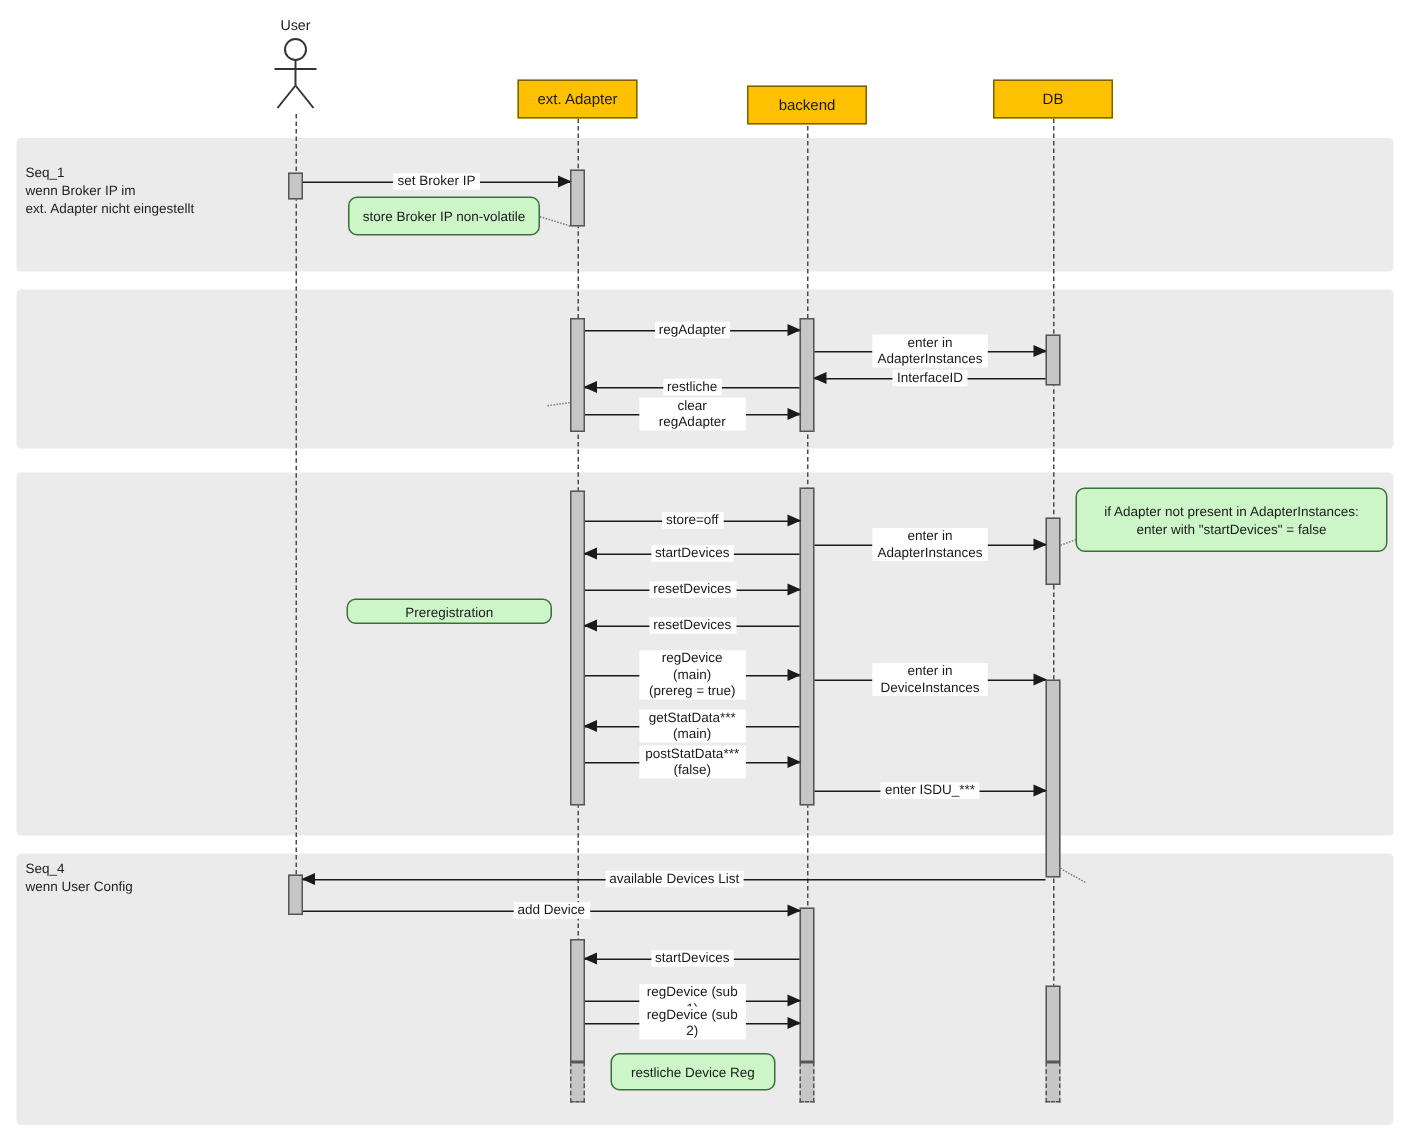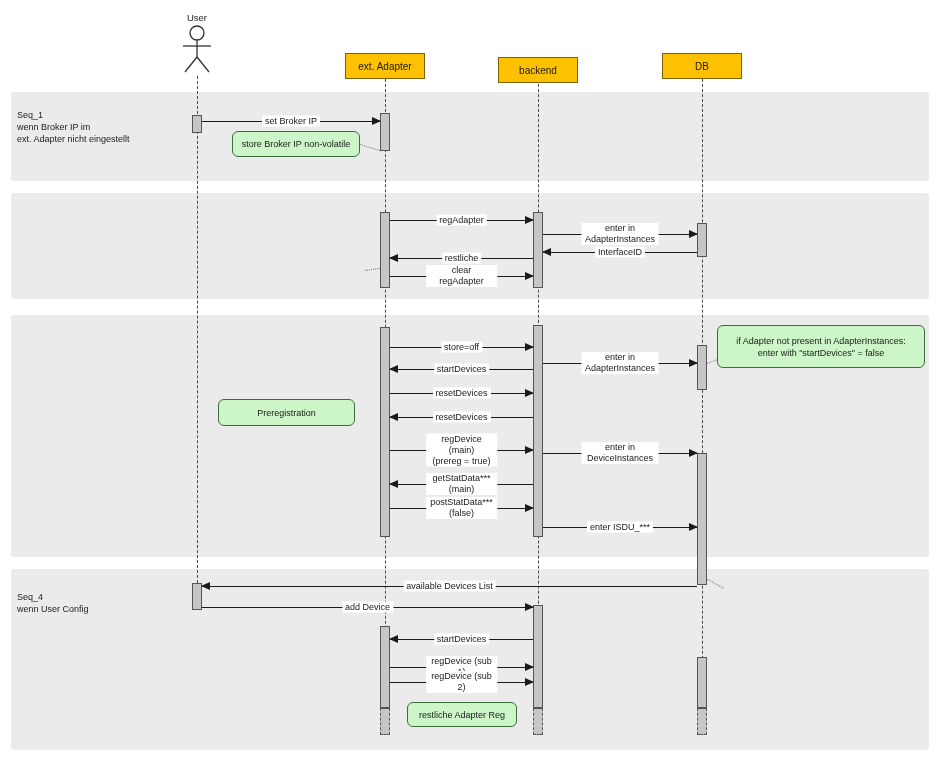--- a/index.html
+++ b/index.html
@@ -46,21 +46,21 @@
 <div id="canvas">
 
   <div class="band" style="top:92px;height:89px"></div>
   <div class="band" style="top:193px;height:106px"></div>
   <div class="band" style="top:315px;height:242px"></div>
   <div class="band" style="top:569px;height:181px"></div>
 
   <div class="sec-label" style="left:17px;top:109px">Seq_1
 wenn Broker IP im
 ext. Adapter nicht eingestellt</div>
-  <div class="sec-label" style="left:17px;top:591px">Seq_4
+  <div class="sec-label" style="left:17px;top:573px">Seq_4
 wenn User Config</div>
 
   <div class="lifeline" style="left:197px;top:76px;height:507px"></div>
   <div class="lifeline" style="left:385px;top:79px;height:630px"></div>
   <div class="lifeline" style="left:538px;top:79px;height:630px"></div>
   <div class="lifeline" style="left:702px;top:79px;height:630px"></div>
 
   <div class="user-wrap">
     <span class="user-label">User</span>
     <svg width="40" height="52" viewBox="0 0 40 52" fill="none" stroke="#333" stroke-width="1.3">
@@ -204,18 +204,18 @@
       <i class="head"></i>
     <span class="lbl">regDevice (sub 2)</span>
   </div>
 
   <div class="dot" style="left:360px;top:144px;width:21px;transform:rotate(17deg)"></div>
   <div class="dot" style="left:365px;top:270px;width:15px;transform:rotate(-8deg)"></div>
   <div class="dot" style="left:707px;top:363px;width:11px;transform:rotate(-20deg)"></div>
   <div class="dot" style="left:706px;top:578px;width:20px;transform:rotate(29deg)"></div>
 
   <div class="note" style="left:232px;top:131px;width:128px;height:26px">store Broker IP non-volatile</div>
-  <div class="note" style="left:218px;top:399px;width:137px;height:27px">Preregistration</div>
+  <div class="note" style="left:231px;top:399px;width:137px;height:17px">Preregistration</div>
   <div class="note" style="left:717px;top:325px;width:208px;height:43px">if Adapter not present in AdapterInstances:
 enter with "startDevices" = false</div>
-  <div class="note" style="left:407px;top:702px;width:110px;height:25px">restliche Adapter Reg</div>
+  <div class="note" style="left:407px;top:702px;width:110px;height:25px">restliche Device Reg</div>
 
 </div>
 
 </body></html>

